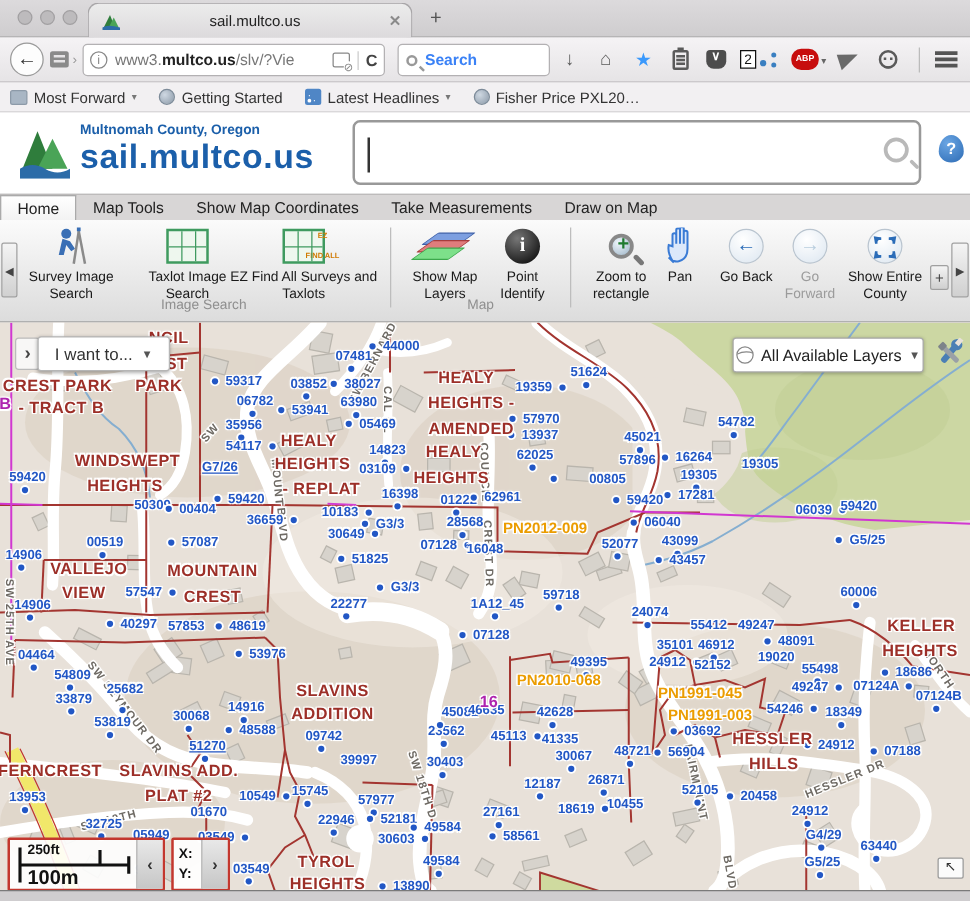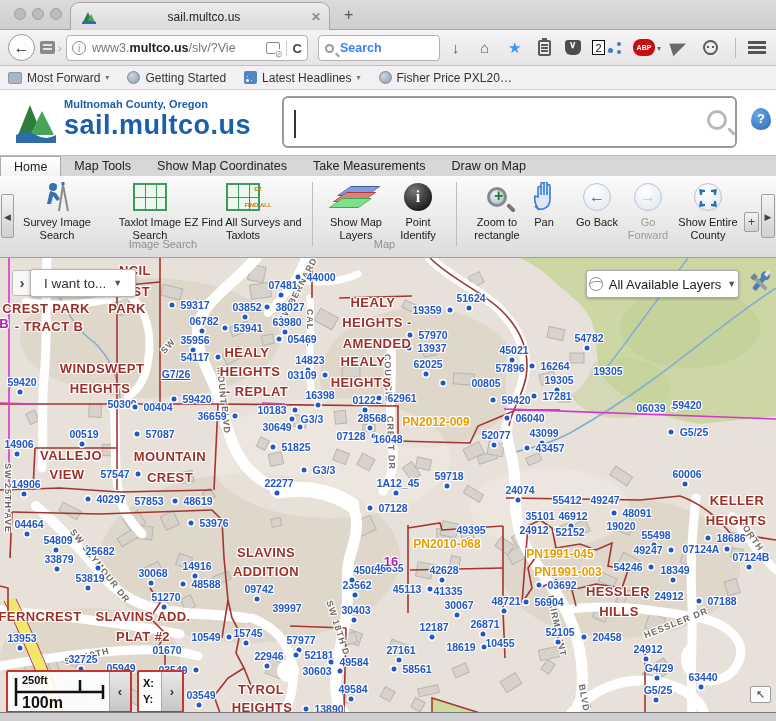--- a/index.html
+++ b/index.html
@@ -716,21 +716,21 @@
         <div class="parcel halo" style="left: 201px; top: 437px;">03549</div>
         <div class="pdot" style="left: 199px; top: 447px;"></div>
         <div class="parcel halo" style="left: 173px; top: 412px;">03549</div>
         <div class="pdot" style="left: 195.75px; top: 412px;"></div>
         <div class="parcel halo" style="left: 121px; top: 410px;">05949</div>
         <div class="parcel halo" style="left: 83px; top: 401px;">32725</div>
         <div class="pdot" style="left: 81px; top: 411px;"></div>
         <div class="parcel halo" style="left: 167px; top: 392px;">01670</div>
         <div class="parcel halo" style="left: 22px; top: 380px;">13953</div>
         <div class="pdot" style="left: 20px; top: 390px;"></div>
-        <div class="parcel halo" style="left: 166px; top: 339px;">51270</div>
+        <div class="parcel halo" style="left: 166px; top: 339px; text-decoration: underline;">51270</div>
         <div class="pdot" style="left: 164px; top: 349px;"></div>
         <div class="parcel halo" style="left: 259px; top: 331px;">09742</div>
         <div class="pdot" style="left: 257px; top: 341px;"></div>
         <div class="parcel halo" style="left: 357px; top: 327px;">23562</div>
         <div class="pdot" style="left: 355px; top: 337px;"></div>
         <div class="parcel halo" style="left: 407px; top: 331px;">45113</div>
         <div class="pdot" style="left: 429.75px; top: 331px;"></div>
         <div class="parcel halo" style="left: 448px; top: 333px;">41335</div>
         <div class="parcel halo" style="left: 444px; top: 312px;">42628</div>
         <div class="pdot" style="left: 442px; top: 322px;"></div>

